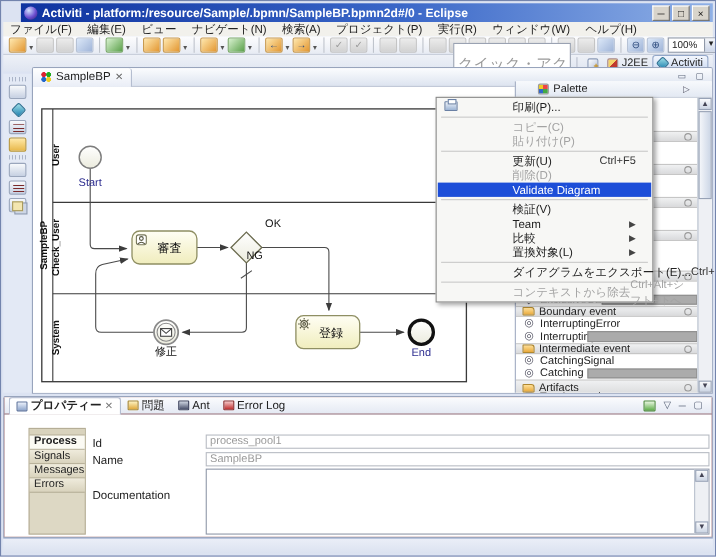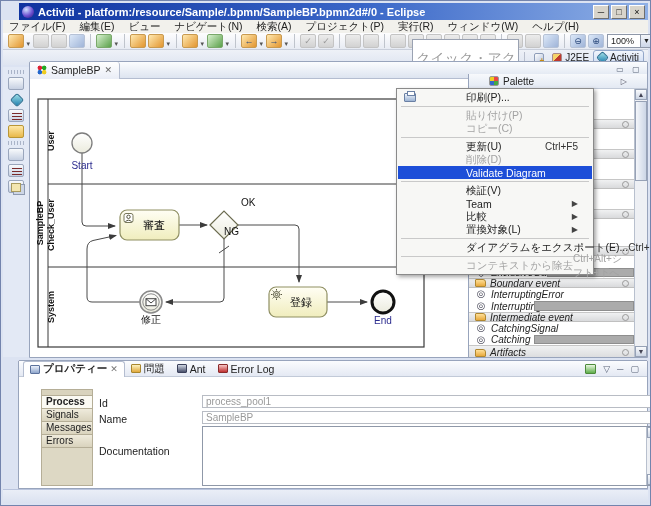--- a/index.html
+++ b/index.html
@@ -94,21 +94,21 @@
   .canvas { position:absolute; left:0; top:17px; width:438px; bottom:0; background:#fff; overflow:hidden; }
   
   .palette { position:absolute; left:438px; top:12px; right:0; bottom:0;
     border-left:1px solid #98a4bc; background:#fff; }
   .pal-header { position:absolute; left:0; top:0; right:0; height:15px;
     background:linear-gradient(#f7f9fc,#e3e9f3); border-bottom:1px solid #c2cad8;
     display:flex; align-items:center; gap:4px; padding:0 20px; font-size:10px; }
   .pal-header .ph-ico { width:10px; height:10px; border-radius:2px;
     background:conic-gradient(#e44 0 25%,#4a4 0 50%,#36c 0 75%,#ec2 0); border:1px solid #999; }
   .pal-header .arr { margin-left:auto; font-size:8px; color:#556; }
-  .pal-rows { position:absolute; left:0; top:15px; right:13px; bottom:0; overflow:hidden; background:#fff;font-style:italic; }
+  .pal-rows { position:absolute; left:0; top:15px; right:13px; bottom:0; overflow:hidden; background:#fff; }
   .prow { position:absolute; left:0; right:0; display:flex; align-items:center; gap:4px;
     padding-left:6px; font-size:10px; white-space:nowrap; overflow:hidden; }
   .prow.hdr { background:linear-gradient(#f0f1f2,#d9dadc); border-top:1px solid #c6c6c6;
     border-bottom:1px solid #c0c0c0; }
   .fold { width:11px; height:8px; border-radius:1px 3px 1px 1px; flex:none;
     background:linear-gradient(#ffe098,#e8a93c); border:1px solid #b08830; }
   .pin { width:7px; height:7px; border-radius:50%; border:1px solid #999; margin-left:auto; margin-right:5px; flex:none; }
   .picon { flex:none; font-size:10px; line-height:10px; color:#445; width:12px; text-align:center; }
   .cover { position:absolute; top:1px; bottom:1px; background:#ababab; border:1px solid #8e8e8e; }
   .pal-scroll { position:absolute; right:0; top:15px; width:13px; bottom:0;
@@ -128,21 +128,21 @@
   .ci.dis .lab, .ci.dis .sc { color:#a3a3a3; }
   .ci.hl { background:#1d4ed8; }
   .ci.hl .lab { color:#fff; }
   .ci .sub { margin-left:auto; font-size:8px; color:#444; }
   .csep { height:1px; background:#c9c9c9; margin:2px 3px; }
   .printer { width:12px; height:9px; display:inline-block; background:linear-gradient(#eef3fa,#9db4d4);
     border:1px solid #6a80a4; border-radius:1px; position:relative; }
   .printer::after { content:""; position:absolute; left:2px; top:-3px; width:6px; height:3px; background:#fff; border:1px solid #6a80a4; }
   
   .props { position:absolute; left:2px; right:2px; top:359px; height:129px;
-    background:#7f1d1d; border:1px solid #98a4bc; border-radius:2px 2px 0 0;margin-left:15px; }
+    background:#7f1d1d; border:1px solid #98a4bc; border-radius:2px 2px 0 0; }
   .ptabs { position:absolute; left:0; top:0; right:0; height:16px;
     background:linear-gradient(#fbfcfe,#e4e9f3); border-bottom:1px solid #c2cad8;
     display:flex; align-items:center; padding-left:4px; font-size:10.5px; }
   .ptab { display:flex; align-items:center; gap:3px; padding:0 6px; height:16px; white-space:nowrap; }
   .ptab.act { background:#fff; border:1px solid #b4bdd0; border-bottom:none; border-radius:3px 3px 0 0; font-weight:bold; }
   .pico { width:10px; height:9px; flex:none; border-radius:1px; }
   .pico.prop { background:linear-gradient(#eaf0fa,#8fa6cc); border:1px solid #5c729c; }
   .pico.prob { background:linear-gradient(#fdf2c0,#e0a93c); border:1px solid #a8862e; }
   .pico.ant  { background:linear-gradient(#cfd6e2,#49506b); border:1px solid #3a405a; }
   .pico.elog { background:linear-gradient(#f6c8c8,#c03030); border:1px solid #8a2a2a; }
@@ -431,25 +431,25 @@
 </div>
 
 <div class="ctx">
   <div class="ci">
     <span class="cic"><span class="printer"></span></span>
     <span class="lab">印刷(P)...</span>
   </div>
   <div class="csep"></div>
   <div class="ci dis">
     <span class="cic"></span>
+      <span class="lab">コピー(C)</span>
+  </div>
+  <div class="ci dis">
+    <span class="cic"></span>
       <span class="lab">貼り付け(P)</span>
-  </div>
-  <div class="ci dis">
-    <span class="cic"></span>
-      <span class="lab">コピー(C)</span>
   </div>
   <div class="csep"></div>
   <div class="ci">
     <span class="cic"></span>
       <span class="lab">更新(U)</span>
     <span class="sc">Ctrl+F5</span>
   </div>
   <div class="ci dis">
     <span class="cic"></span>
       <span class="lab">削除(D)</span>

